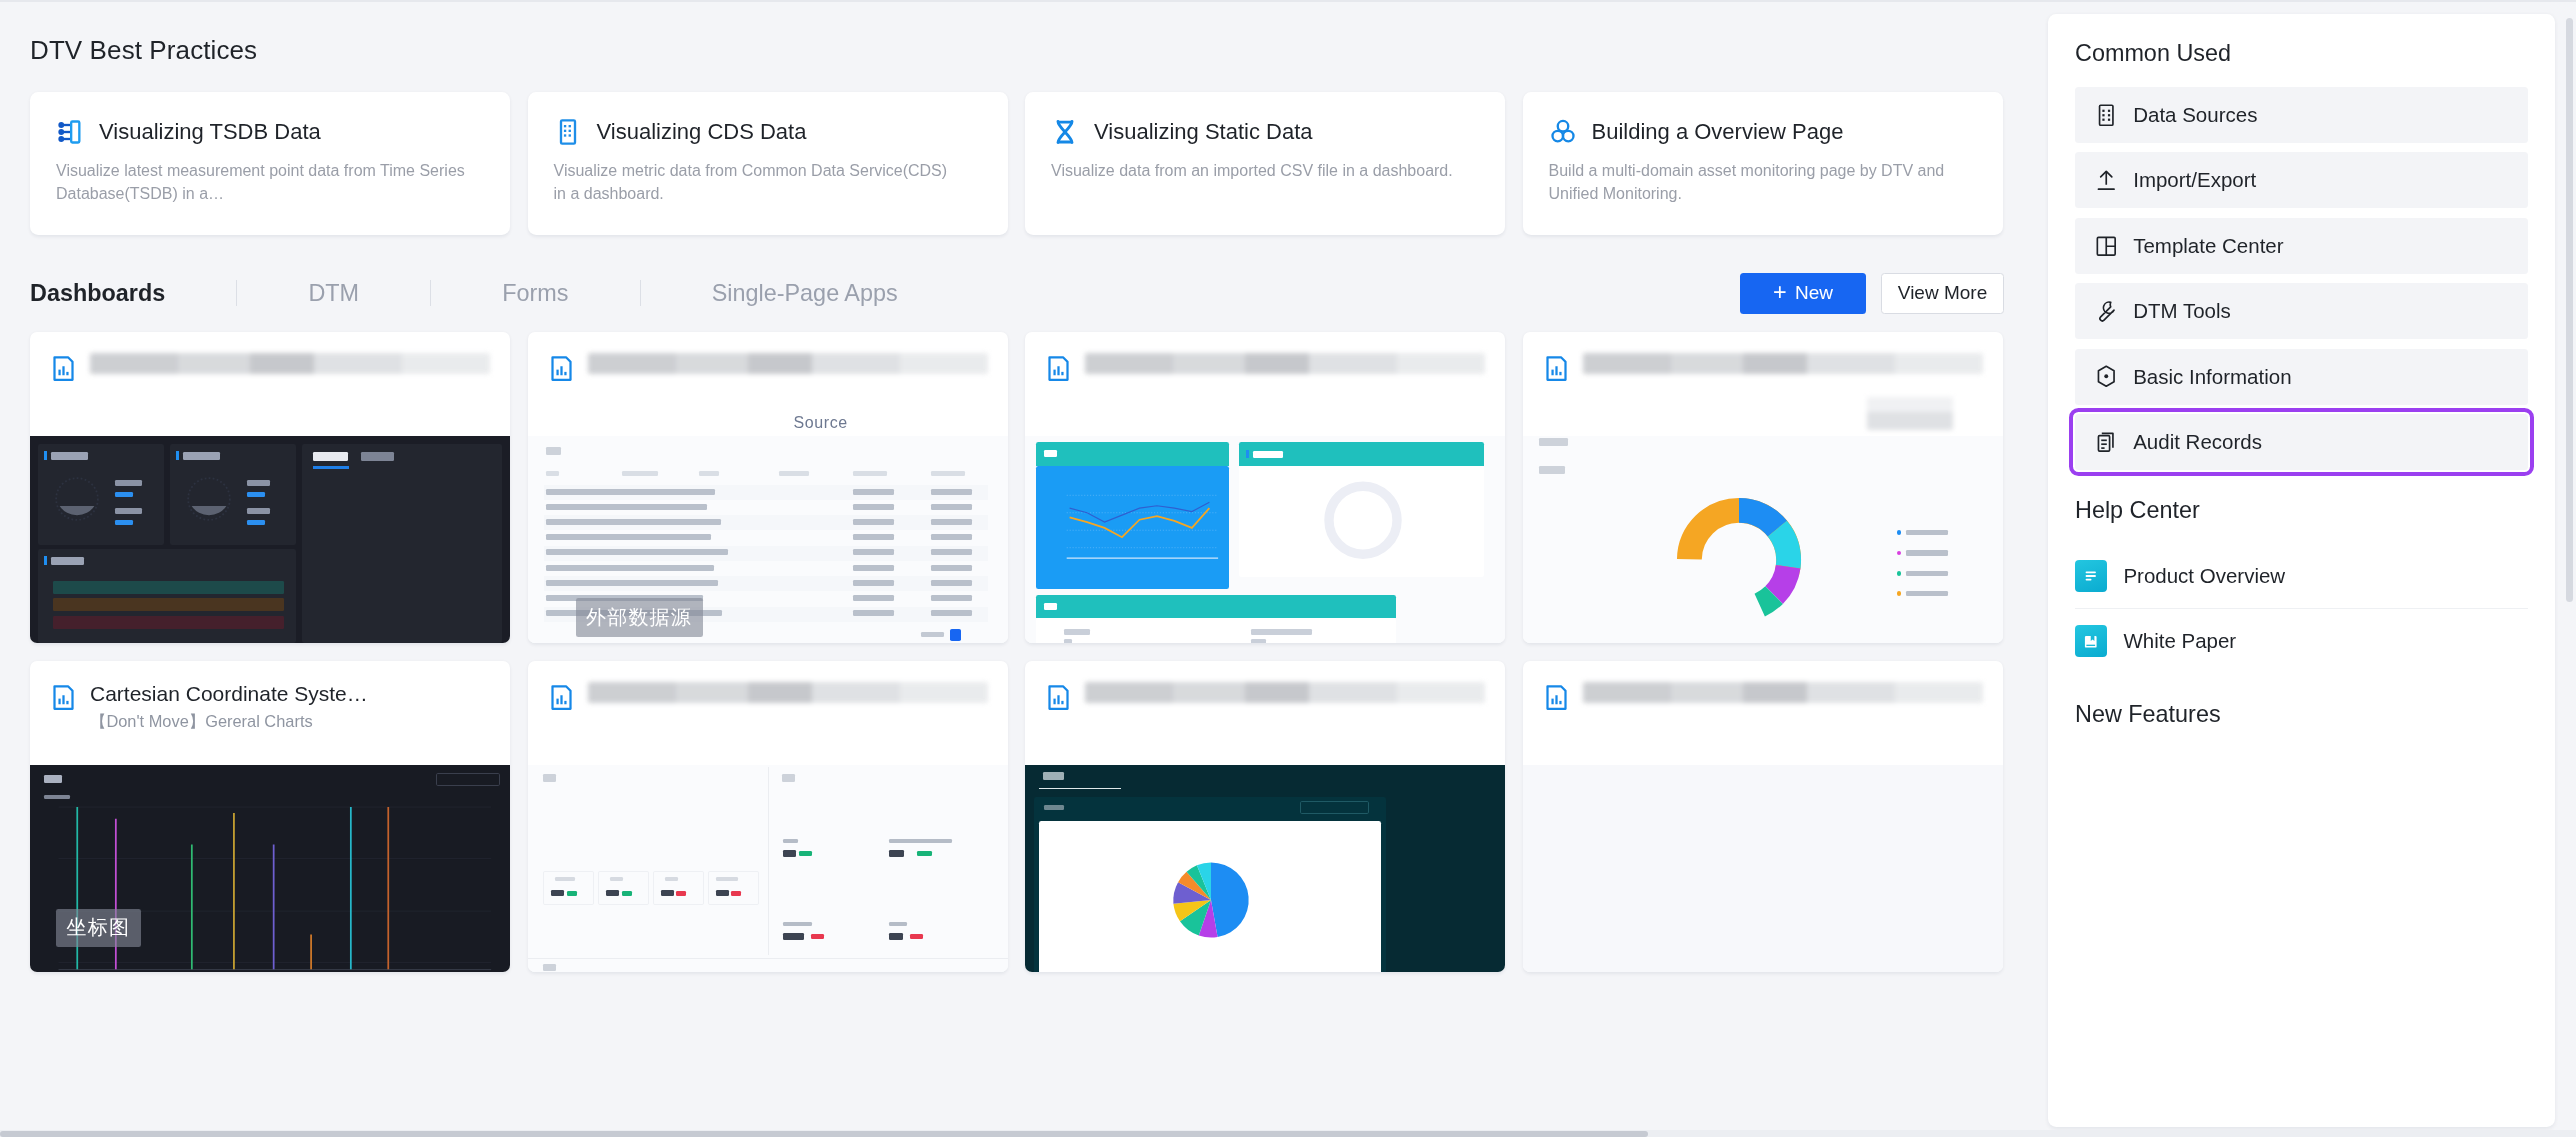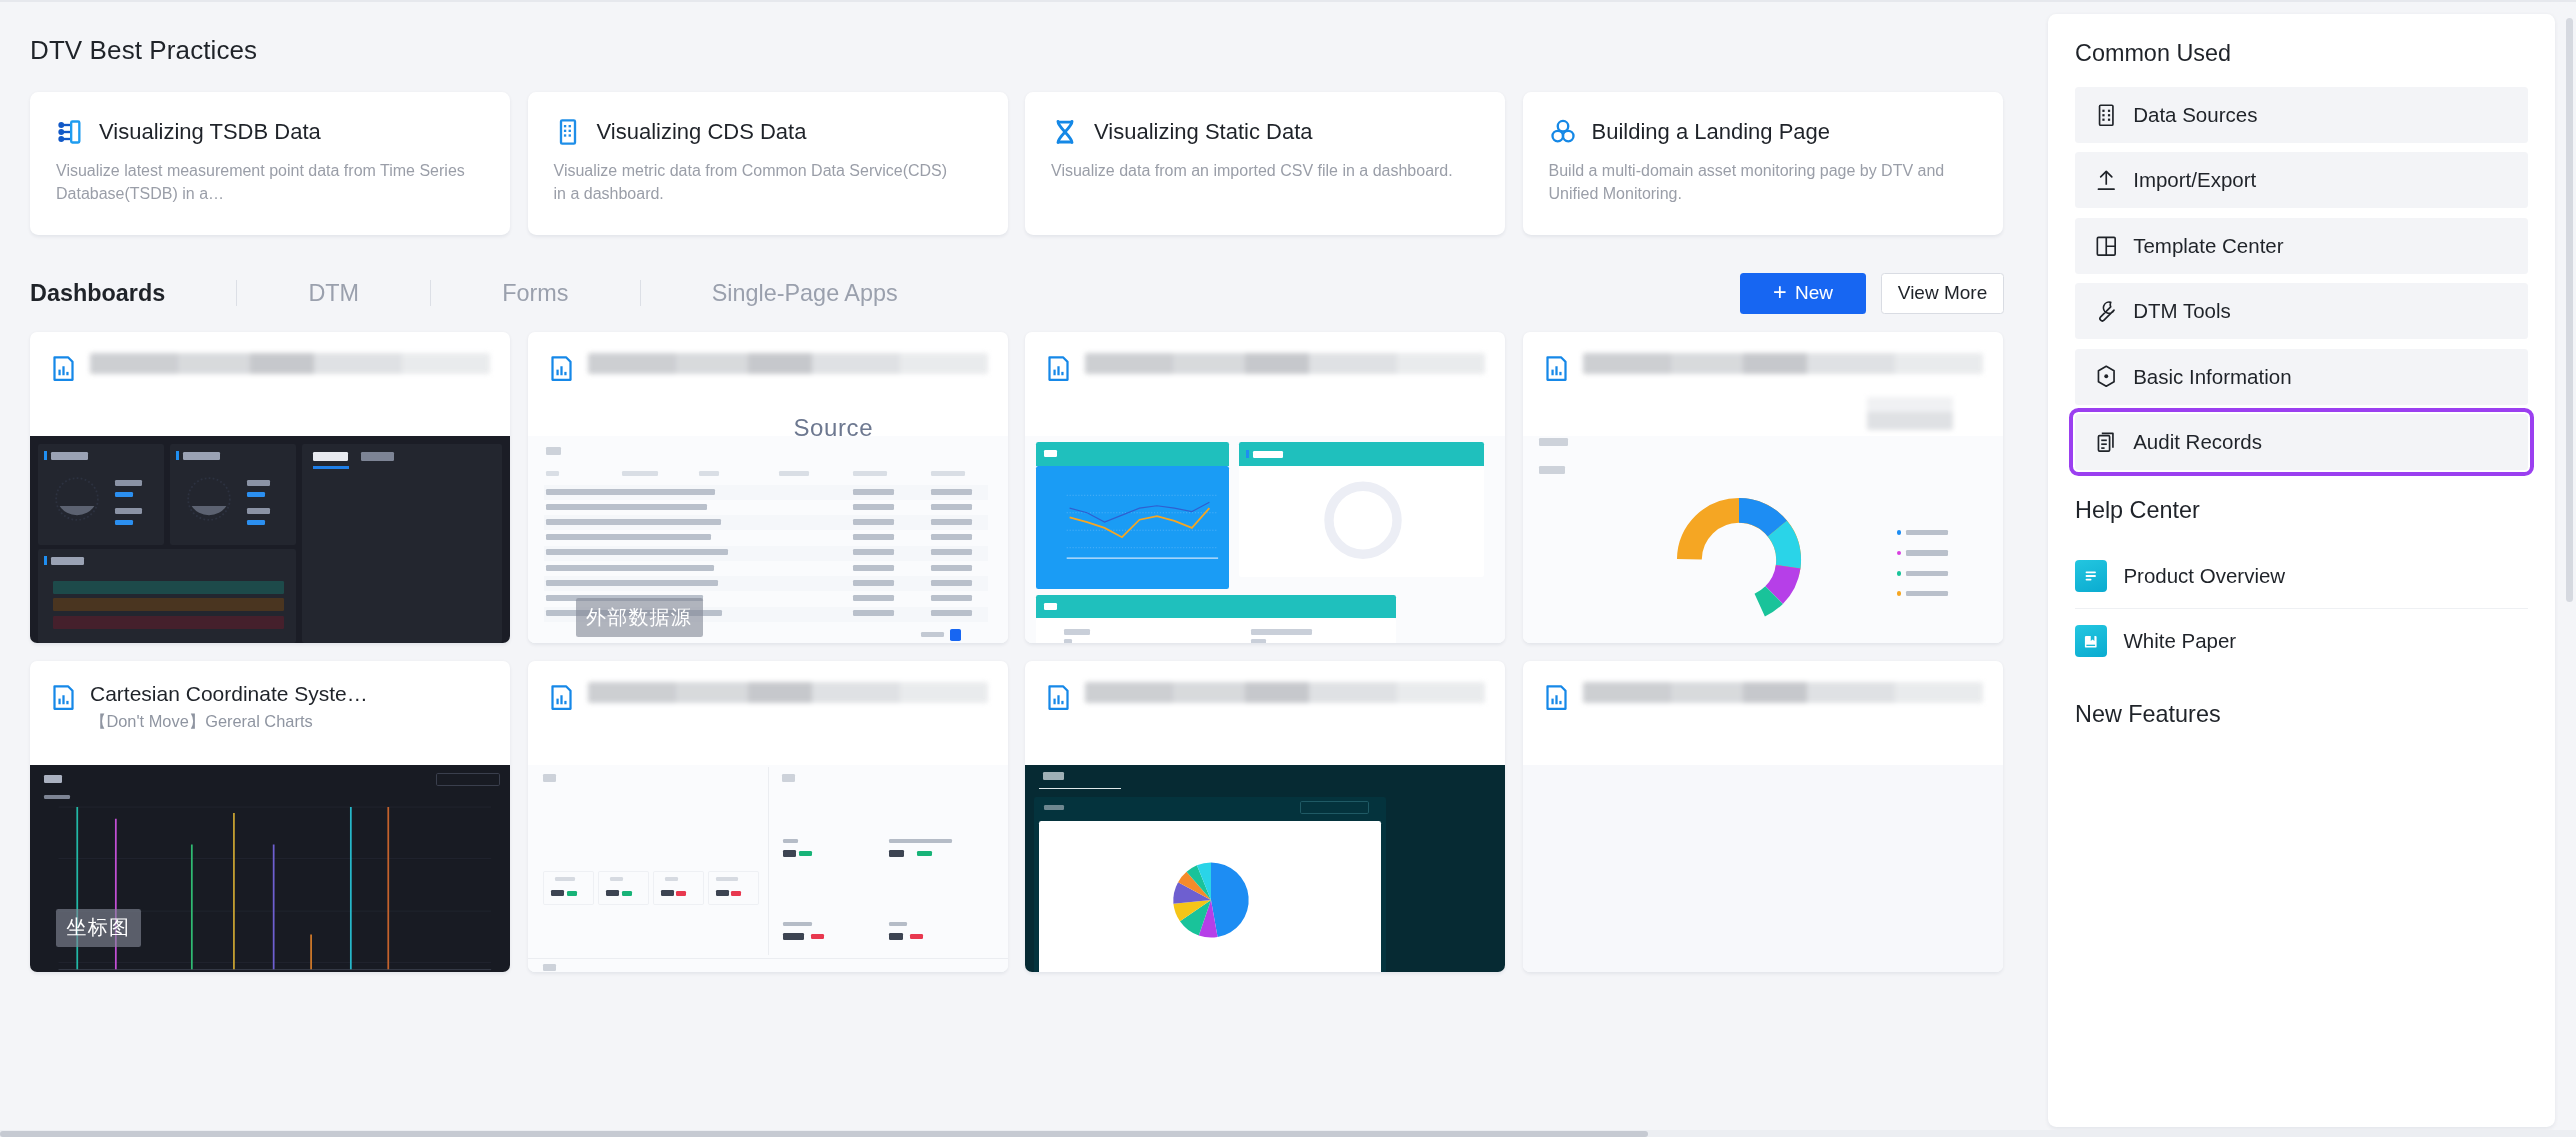--- a/index.html
+++ b/index.html
@@ -123,21 +123,21 @@
   }
   .blur-extra {
     position:absolute; right: 50px; top: 65px;
     width: 86px; height: 33px; border-radius: 1.8px;
     background: linear-gradient(180deg,#f0f1f3 0 45%, #dfe1e4 45% 100%);
     filter: blur(2.9px);
   }
   .dash-title-real { font-size: 21px; color: #1f2329; white-space: nowrap; overflow: hidden; }
   .dash-sub-real { font-size: 16.4px; color: #8f95a1; margin-top: 5.8px; white-space: nowrap; }
   .ghost-word {
-    position: absolute; font-size: 24px; color: #6d7890;
+    position: absolute; font-size: 16px; color: #6d7890;
     letter-spacing: 0.6px; filter: blur(0.4px);
   }
   .thumb { position: absolute; left: 0; right: 0; bottom: 0; top: 104px; overflow: hidden; }
   .cn-badge {
     position: absolute;
     background: rgba(130,136,150,.62);
     color: #ffffff;
     font-size: 20px;
     padding: 5.8px 10.5px;
     border-radius: 2.3px;
@@ -283,21 +283,21 @@
         <div class="bp-desc">Visualize data from an imported CSV file in a dashboard.</div>
       </div>
 
       <div class="bp-card">
         <div class="bp-head">
           <svg class="bp-ico" viewBox="0 0 48 48">
             <circle cx="24" cy="14" r="9" fill="none" stroke="#1588e6" stroke-width="4"></circle>
             <circle cx="15" cy="31" r="9" fill="none" stroke="#1588e6" stroke-width="4"></circle>
             <circle cx="33" cy="31" r="9" fill="none" stroke="#1588e6" stroke-width="4"></circle>
           </svg>
-          <div class="bp-title">Building a Landing Page</div>
+          <div class="bp-title">Building a Overview Page</div>
         </div>
         <div class="bp-desc">Build a multi-domain asset monitoring page by DTV and Unified Monitoring.</div>
       </div>
     </div>
 
     <div class="tabs-row">
       <div class="tabs">
         <div class="tab active">Dashboards</div>
         <div class="tab-div"></div>
         <div class="tab">DTM</div>

